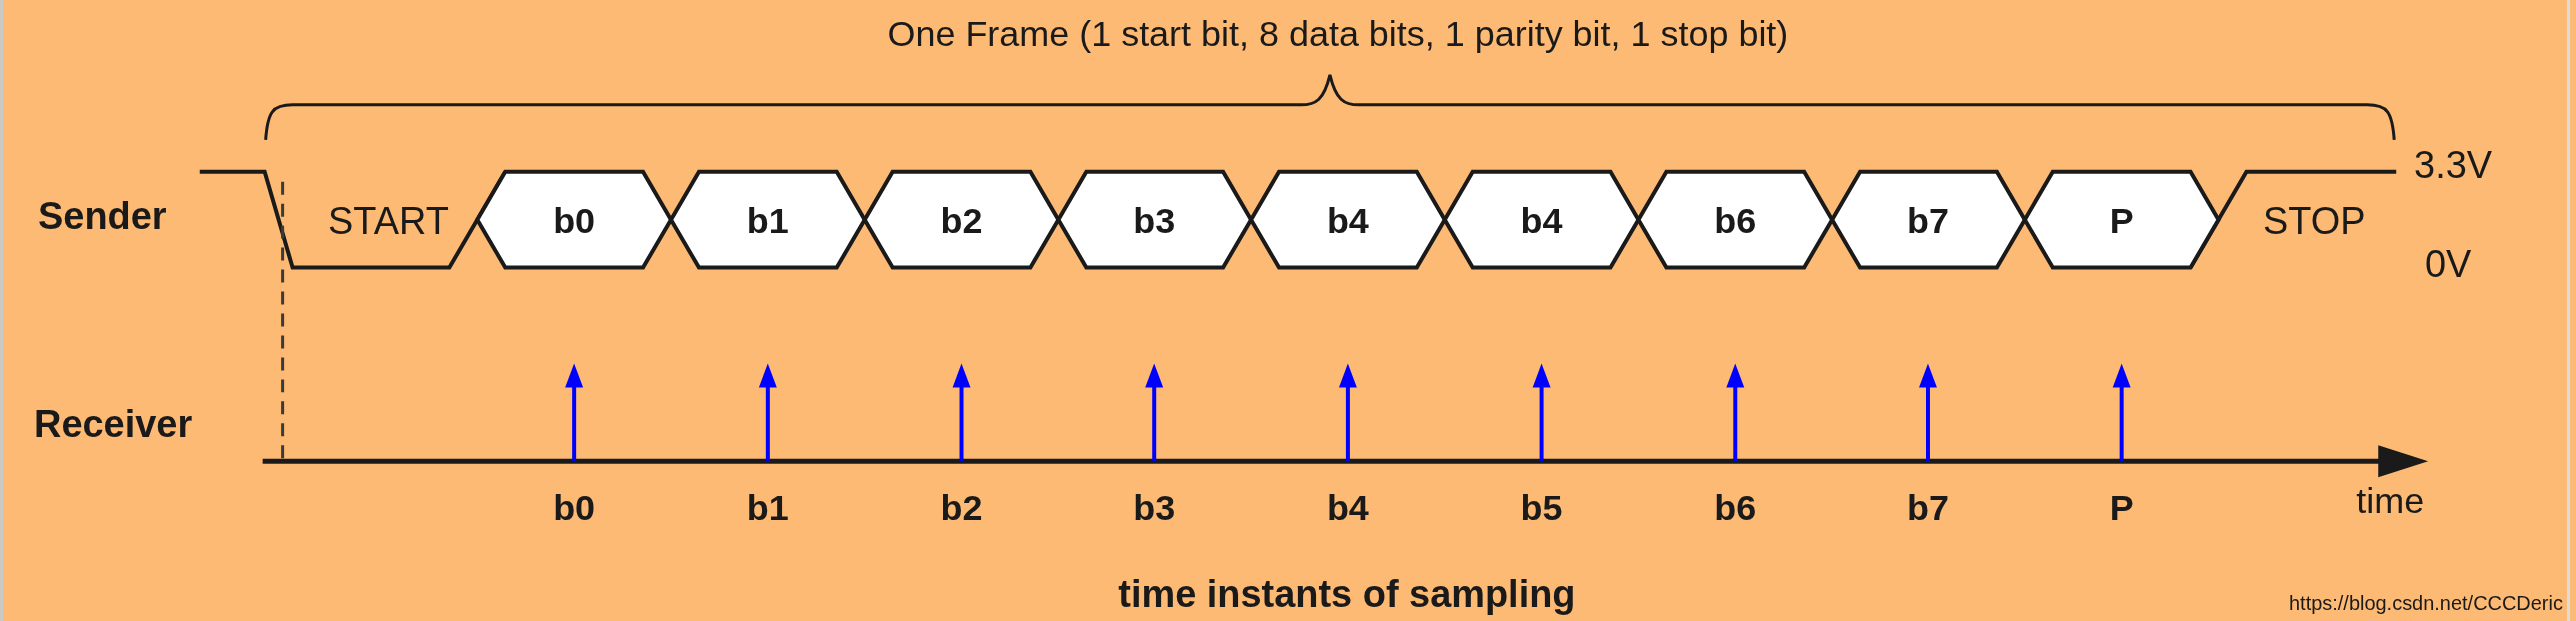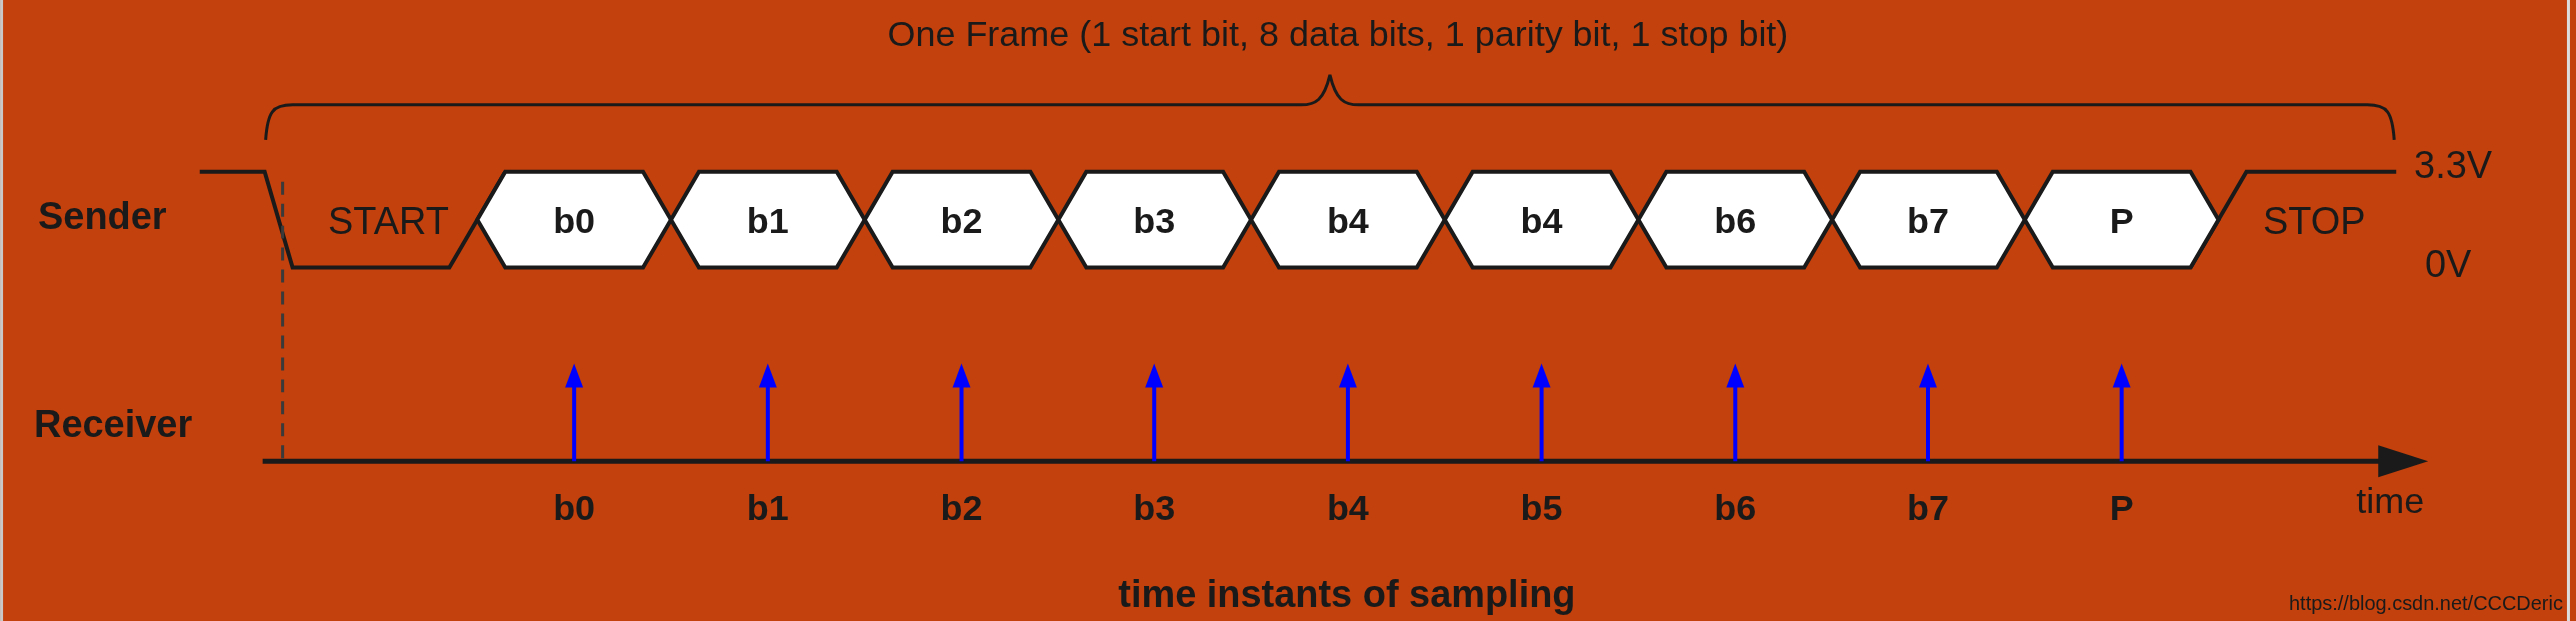--- a/index.html
+++ b/index.html
@@ -1,16 +1,16 @@
 <!DOCTYPE html>
 <html><head>
 <meta charset="utf-8">
 <style>
   html,body{margin:0;padding:0;background:#ffffff;}
-  .stage{position:relative;width:2576px;height:621px;background:#c2410c;overflow:hidden;}
+  .stage{position:relative;width:2576px;height:621px;background:#fdba74;overflow:hidden;}
   svg{display:block;}
   text{font-family:"Liberation Sans","DejaVu Sans",sans-serif;fill:#1a1a1a;}
   .t-title{font-size:36px;}
   .t-bold-38{font-size:38px;font-weight:bold;}
   .t-reg-38{font-size:38px;}
   .t-cell{font-size:36px;font-weight:bold;}
   .t-sample{font-size:36px;font-weight:bold;}
   .t-reg-36{font-size:36px;}
   .t-caption{font-size:38px;font-weight:bold;}
   .t-watermark{font-size:20px;}

